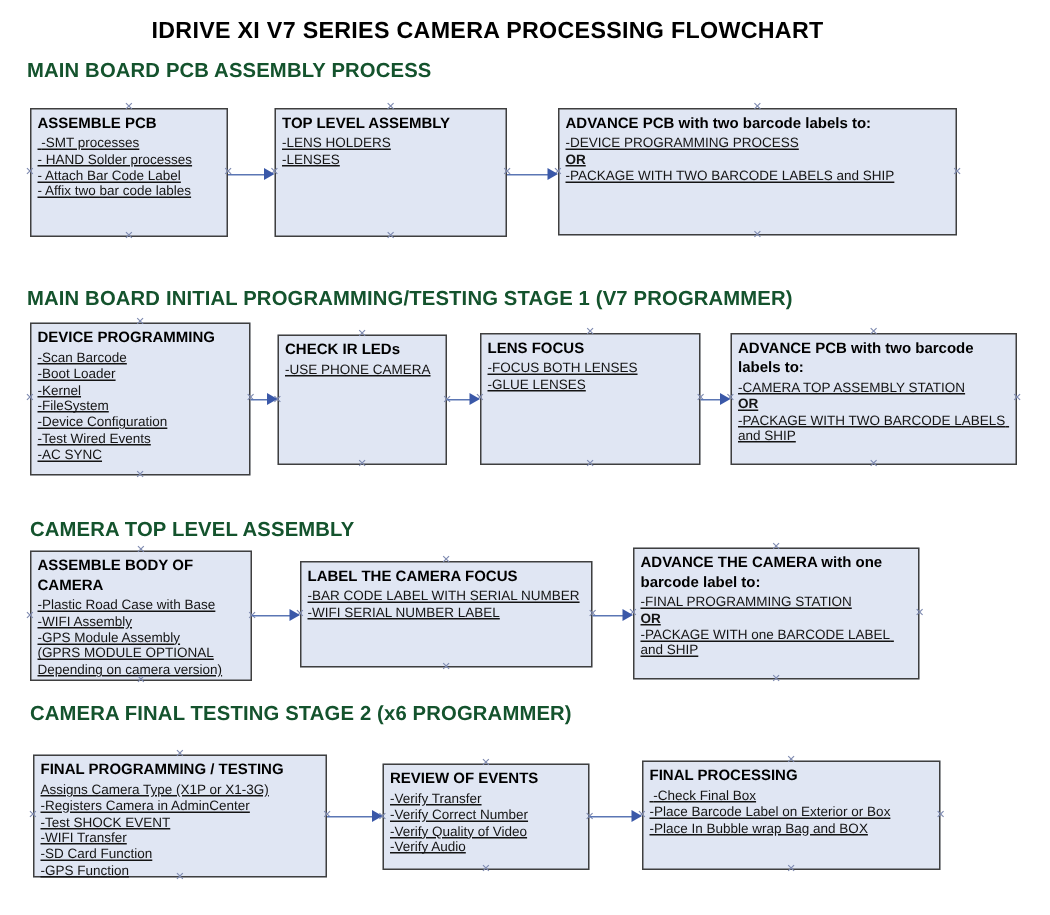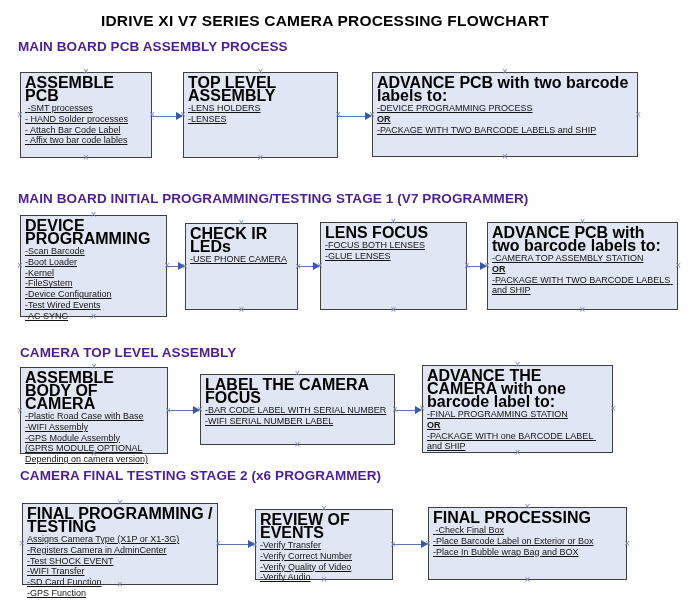--- a/index.html
+++ b/index.html
@@ -11,32 +11,32 @@
     color:#000;
     overflow:hidden;
   }
   .page-title{
     position:absolute;top:12px;left:0;width:650px;
     text-align:center;font-size:15.5px;font-weight:bold;color:#000;
     letter-spacing:0.2px;
   }
   .section-header{
     position:absolute;
-    font-size:13.5px;font-weight:bold;color:#4c1d95;
+    font-size:13.5px;font-weight:bold;color:#14532d;
     white-space:nowrap;letter-spacing:0.1px;
   }
   .fbox{
     position:absolute;
     background:#e0e6f3;
     border:1.5px solid #3f3f3f;
     box-sizing:border-box;
     padding:3px 4px 2px 4px;
   }
   .box-title{
-    font-size:16px;font-weight:bold;line-height:13px;color:#000;
+    font-size:10px;font-weight:bold;line-height:13px;color:#000;
     margin-bottom:1px;
   }
   .box-line{
     font-size:9px;line-height:10.8px;color:#141414;
     white-space:pre-wrap;
     text-decoration:underline;
   }
   .or-line{font-weight:bold;}
   .cp{
     position:absolute;

